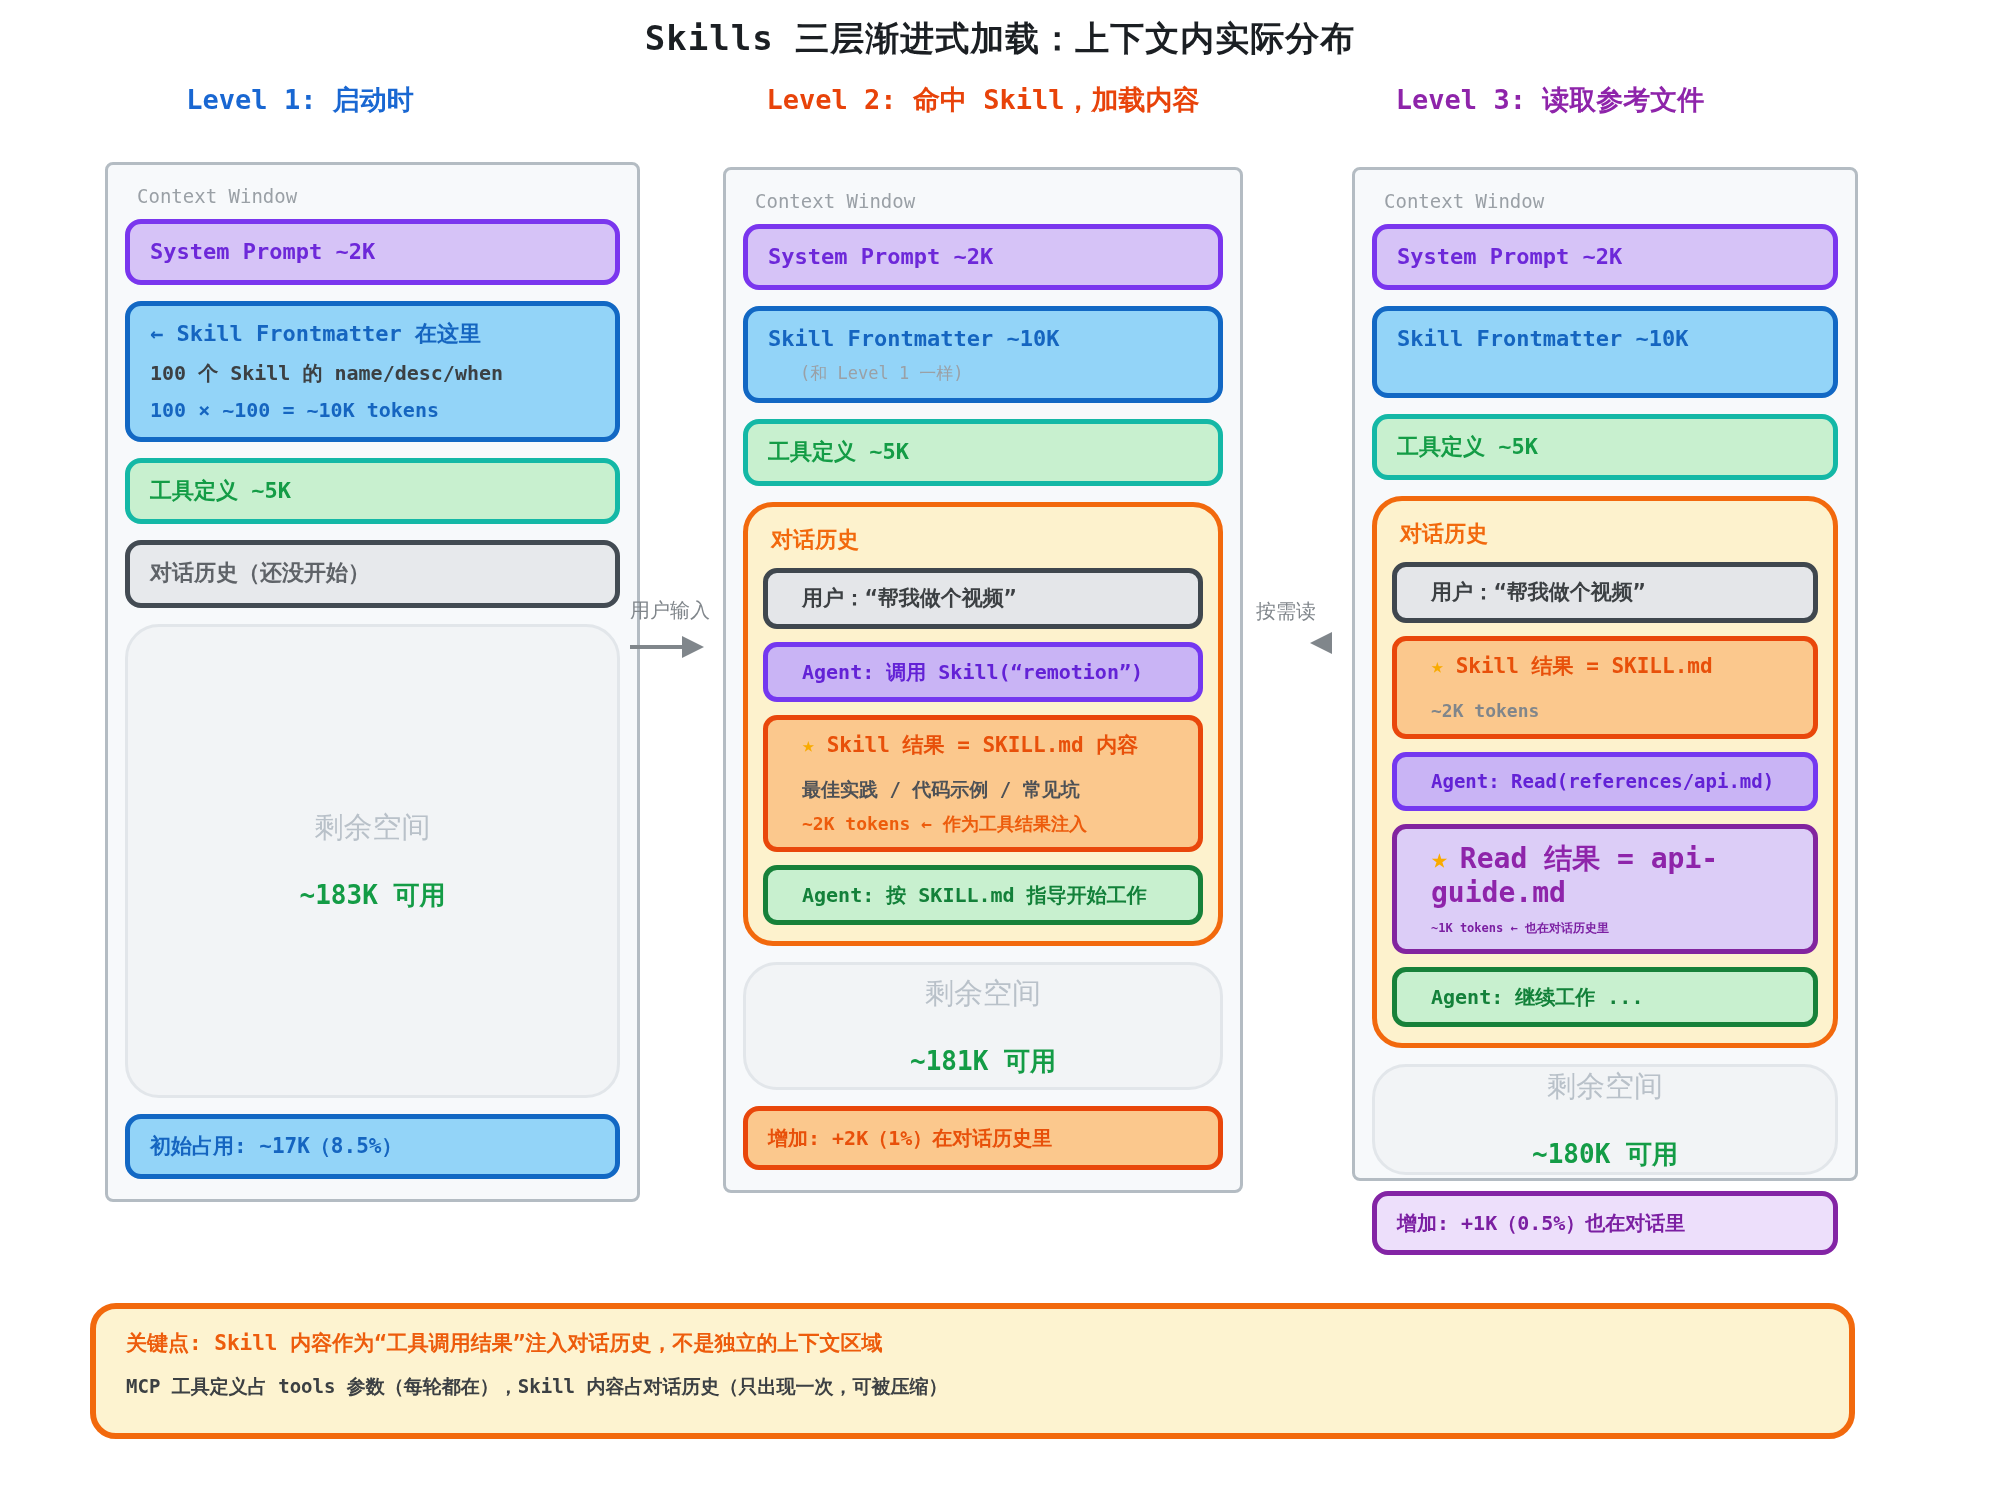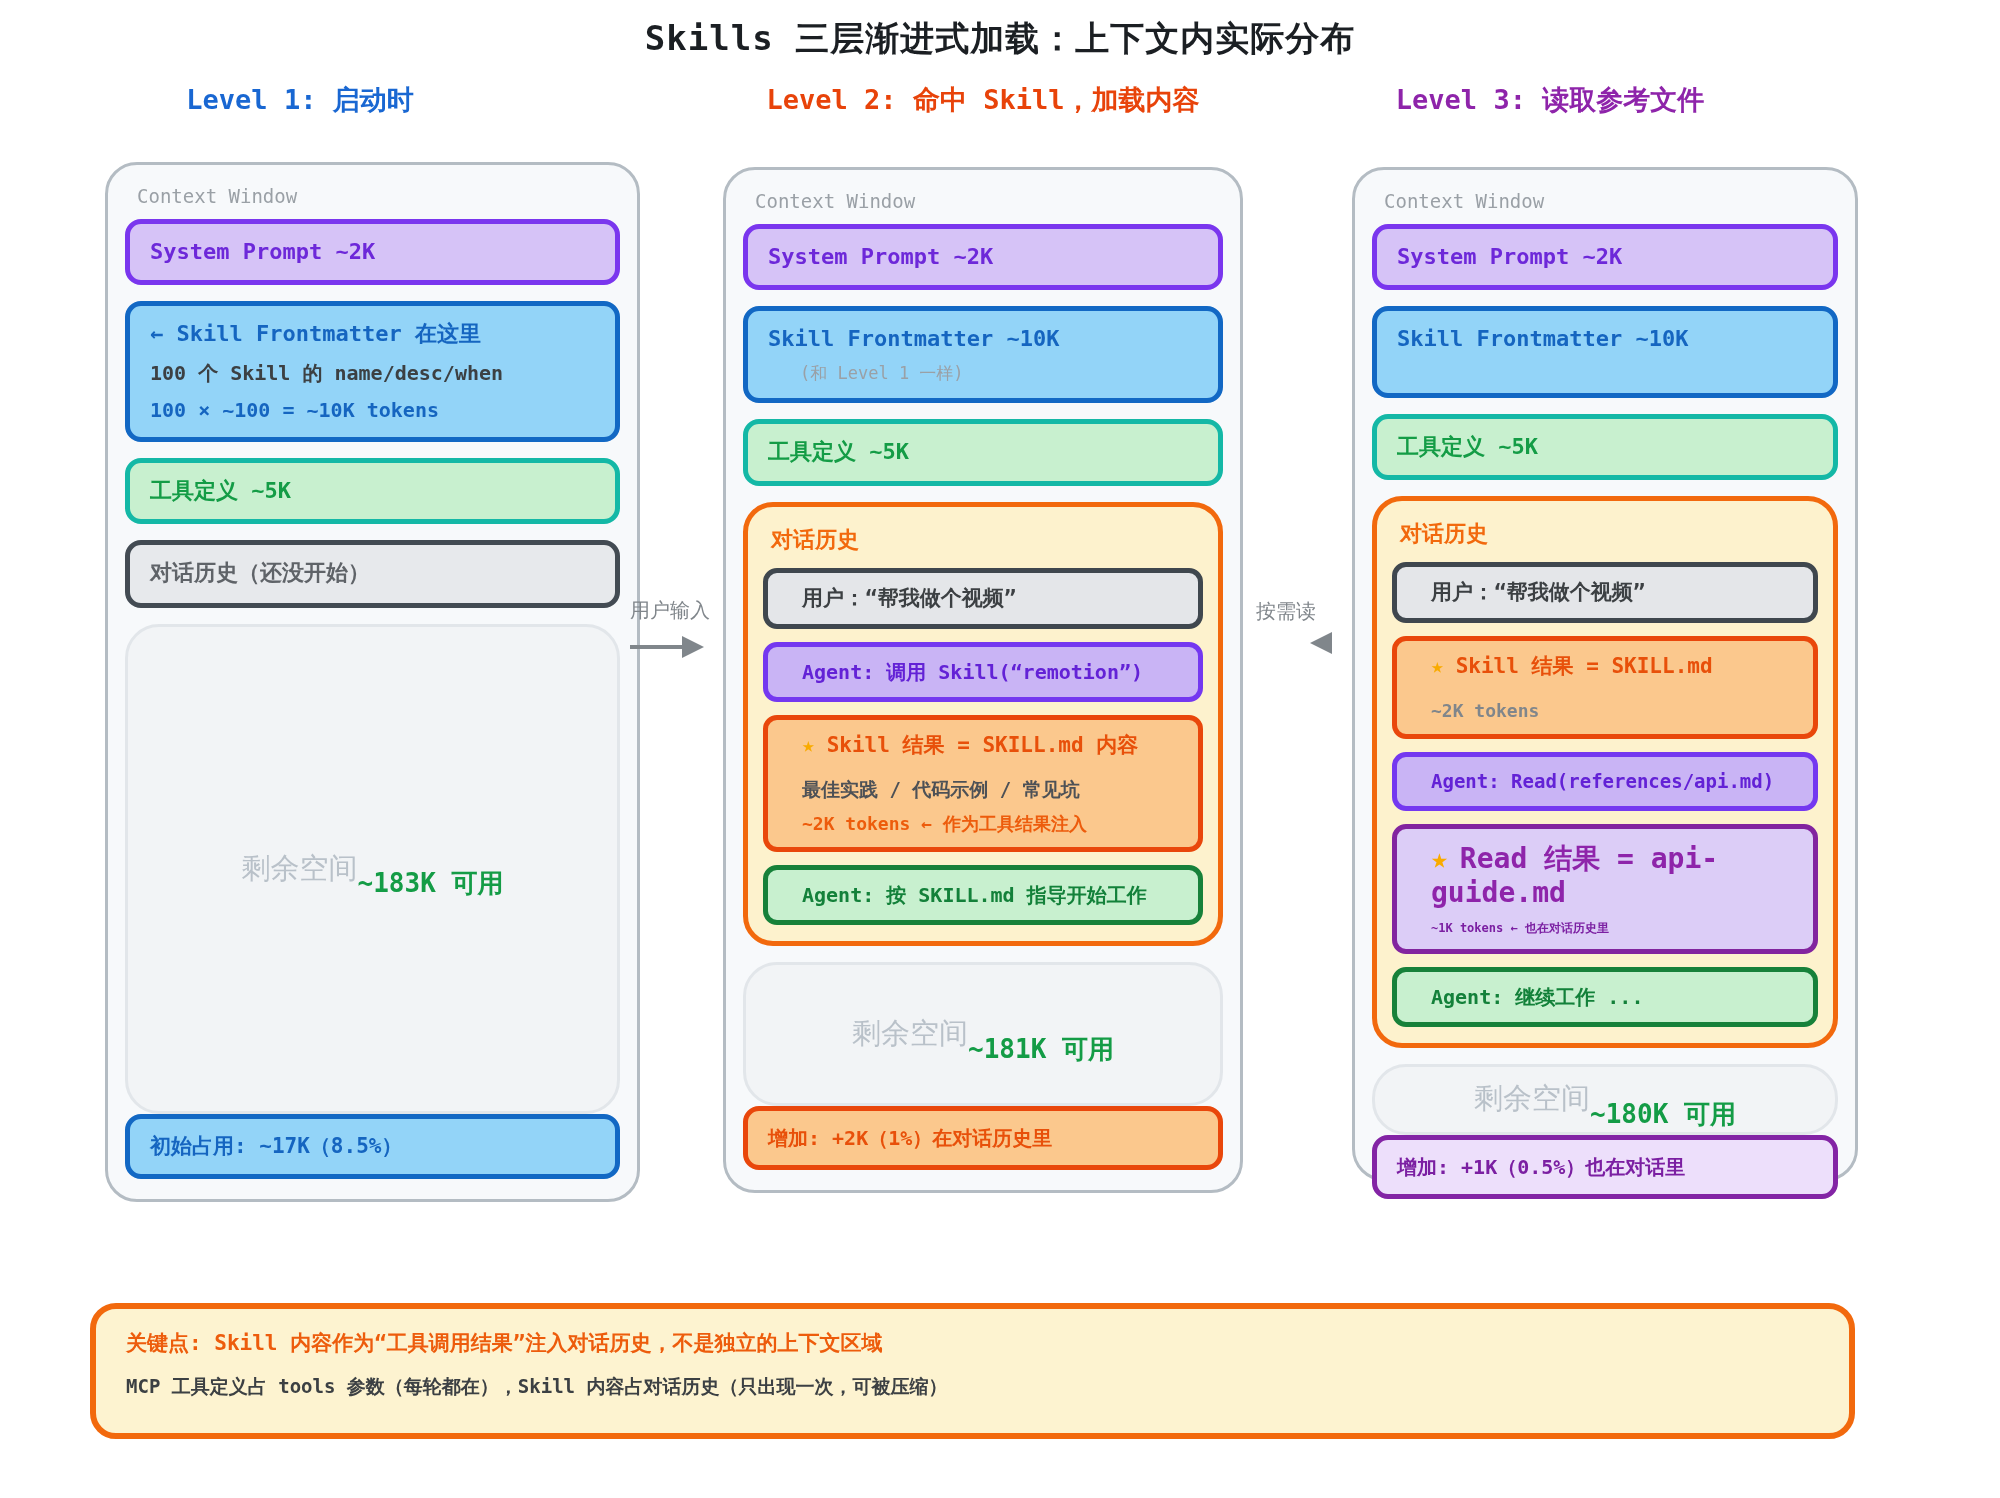--- a/index.html
+++ b/index.html
@@ -10,21 +10,21 @@
   .title {
     position:absolute; top:16px; left:0; width:2000px; text-align:center;
     font-size:34px; font-weight:bold; color:#1b1f23; letter-spacing:1px;
   }
   .col-header { position:absolute; top:82px; text-align:center; font-size:27px; font-weight:bold; }
   .h1 { left:70px;  width:460px; color:#1967d2; }
   .h2 { left:723px; width:520px; color:#e8430a; }
   .h3 { left:1300px;width:500px; color:#8e24aa; }
 
   .cw {
-    position:absolute; background:#f7f9fb; border:3px solid #b4bcc3; border-radius:32px;
+    position:absolute; background:#f7f9fb; border:3px solid #b4bcc3; border-radius:8px;
     box-sizing:border-box; display:flex; flex-direction:column; padding:14px 17px 20px 17px;
   }
   #cw1 { left:105px;  top:162px; width:535px; height:1040px; }
   #cw2 { left:723px;  top:167px; width:520px; height:1026px; }
   #cw3 { left:1352px; top:167px; width:506px; height:1014px; }
   .cw-label { color:#9aa0a6; font-size:19px; padding:6px 0 12px 12px; flex:none; }
 
   .box {
     box-sizing:border-box; border-radius:16px; padding:15px 20px; margin-bottom:16px;
     font-size:22px; font-weight:bold; line-height:1.2; flex:none;
@@ -34,22 +34,22 @@
   .box-green  { background:#c8f0cf; border:5px solid #14b8a6; color:#149c46; }
   .box-gray   { background:#e7e9ec; border:5px solid #434b53; color:#5f6368; min-height:68px; }
   .fm2-sub { color:#9aa0a6; font-size:17px; font-weight:normal; margin-top:10px;margin-left:32px; }
   .fm-line { margin-top:13px; font-size:20px; }
   .fm-dark { color:#3c4043; }
   .fm-blue { color:#1565c0; }
   .fm-tall { padding-bottom:40px; }
 
   .box-remaining {
     flex:1; background:#f2f4f6; border:3px solid #e2e6ea; border-radius:34px;
-    display:flex; flex-direction:row; align-items:center; justify-content:center;
-    box-sizing:border-box;
+    display:flex; flex-direction:column; align-items:center; justify-content:center;
+    margin-bottom:16px; box-sizing:border-box;
   }
   .remaining-label { color:#b9c1c9; font-size:29px; }
   .remaining-value { color:#149c46; font-size:26px; font-weight:bold; margin-top:30px; }
 
   .dialog {
     background:#fdf2cd; border:5px solid #f2690d; border-radius:30px;
     padding:12px 15px 14px 15px; margin-bottom:16px; box-sizing:border-box; flex:none;
   }
   .dialog-label { color:#f2690d; font-size:22px; font-weight:bold; padding:6px 0 13px 8px; }
   .ibox {

